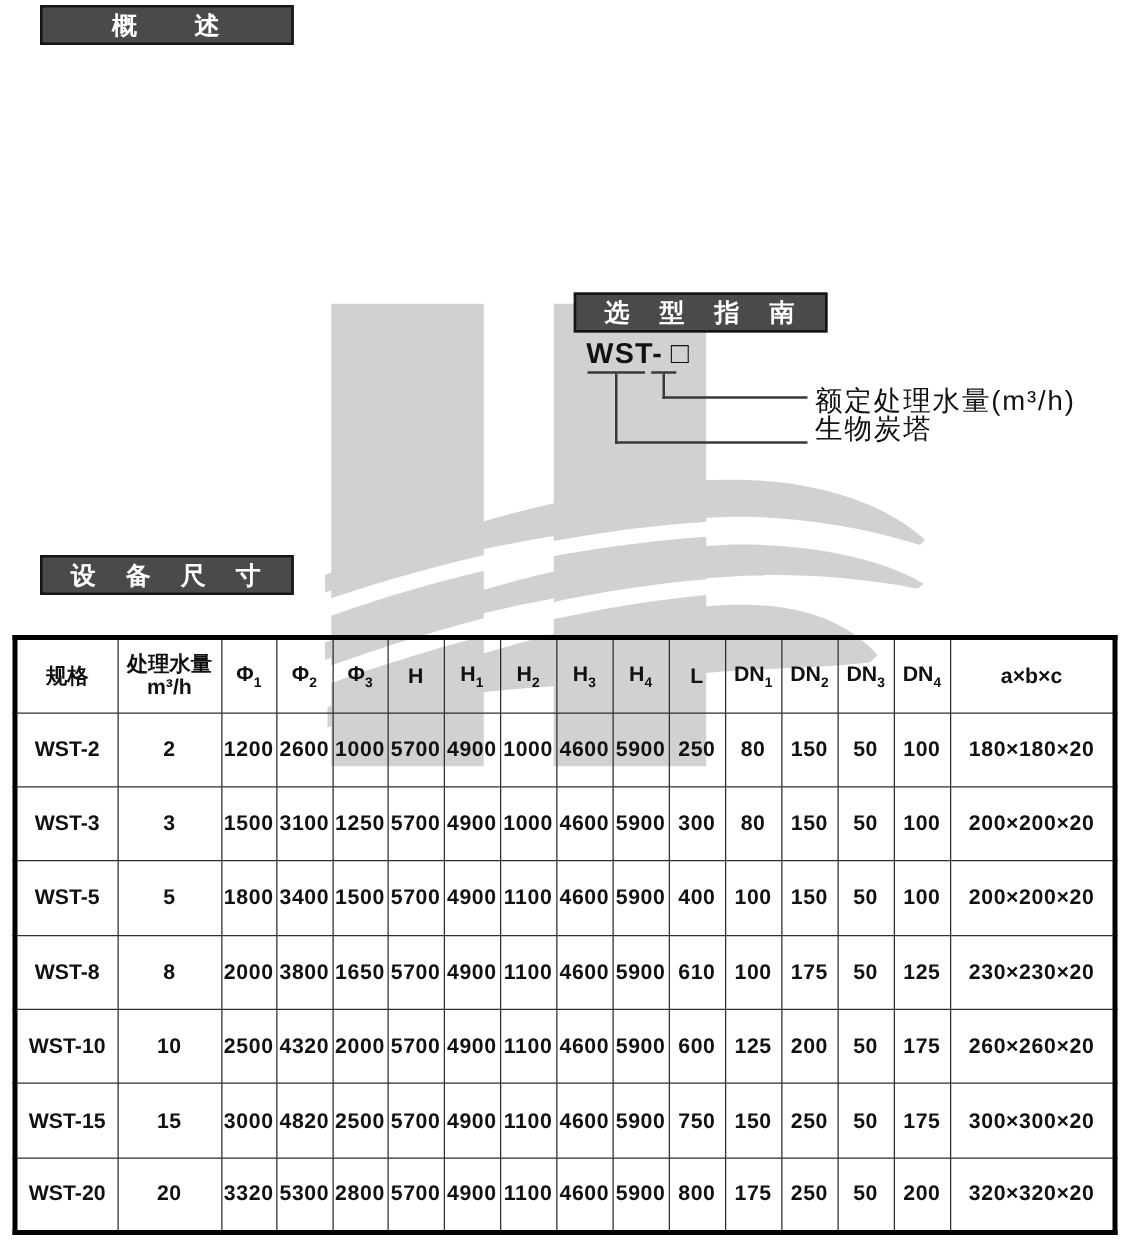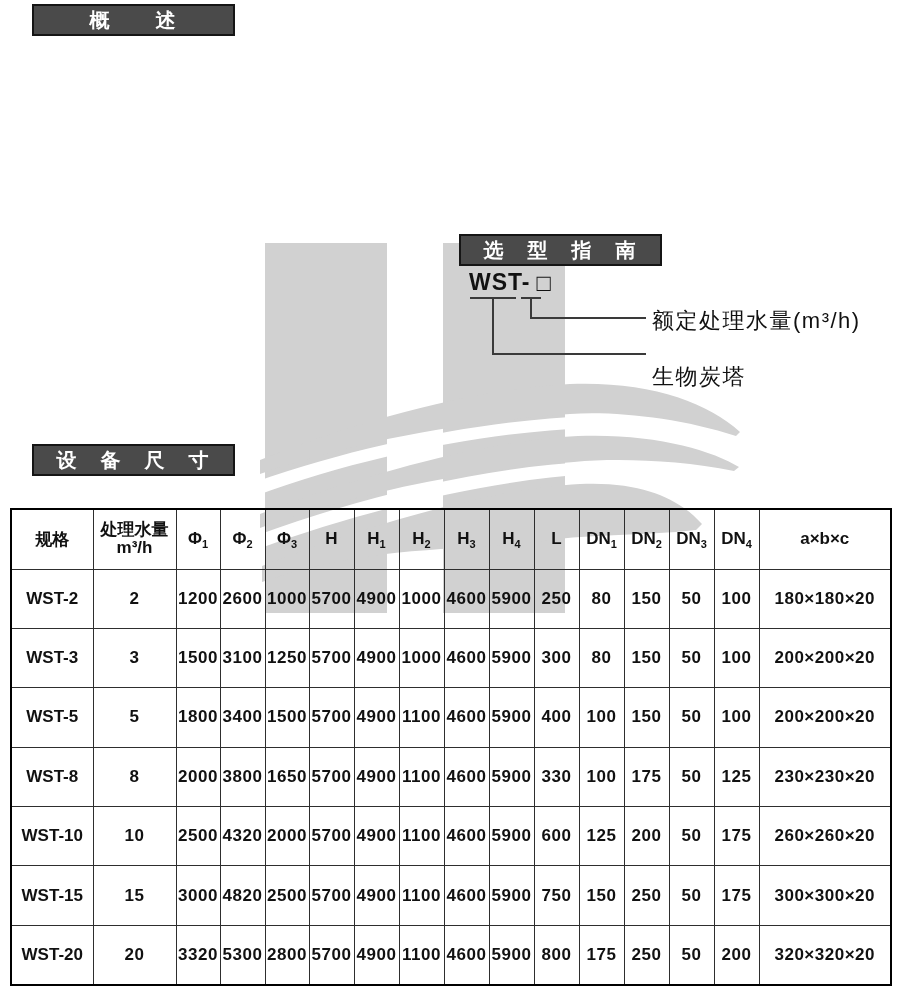--- a/index.html
+++ b/index.html
@@ -24,21 +24,21 @@
   .spec-list .txt{font-size:18px;font-weight:bold;letter-spacing:2px;white-space:pre;}
 
   .model-line{position:absolute;left:469px;top:269px;font-size:23px;font-weight:bold;
       letter-spacing:1px;display:flex;align-items:center;}
   .model-line .sq{display:inline-block;font-size:24px;font-weight:bold;margin-left:6px;line-height:1;}
 
   .hline,.vline{position:absolute;background:#3a3a3a;}
   .callout-label{position:absolute;font-size:22px;font-weight:normal;letter-spacing:1.5px;white-space:pre;}
 
   table.dims{position:absolute;left:10px;top:508px;width:880px;border-collapse:collapse;
-      table-layout:fixed;border:2px solid #000000;background:transparent;}
+      table-layout:fixed;border:4px solid #000000;background:transparent;}
   table.dims th,table.dims td{border:1px solid #2e2e2e;text-align:center;vertical-align:middle;
       padding:0;font-weight:bold;background:transparent;}
   table.dims thead tr{height:60px;}
   table.dims tbody tr{height:59.4px;}
   table.dims th{font-size:17px;}
   table.dims th .l2{font-size:17px;line-height:18px;}
   table.dims sub{font-size:11px;}
   table.dims td{font-size:17px;letter-spacing:0.5px;}
   table.dims td.spec{letter-spacing:0;}
 </style>
@@ -74,21 +74,21 @@
     </div>
 
     <div class="hline" style="left:470px;top:297px;width:46px;height:2px;"></div>
     <div class="hline" style="left:521px;top:297px;width:20px;height:2px;"></div>
     <div class="vline" style="left:530px;top:299px;width:2px;height:20px;"></div>
     <div class="hline" style="left:530px;top:317px;width:116px;height:2px;"></div>
     <div class="vline" style="left:492px;top:299px;width:2px;height:56px;"></div>
     <div class="hline" style="left:492px;top:353px;width:154px;height:2px;"></div>
 
     <div class="callout-label" style="left:652px;top:306px;">额定处理水量(m³/h)</div>
-    <div class="callout-label" style="left:652px;top:362px;">生物炭塔</div>
+    <div class="callout-label" style="left:652px;top:328px;">生物炭塔</div>
 
     <div class="sec-header" style="left:10px;top:444px;">
       <span>设　备　尺　寸</span>
     </div>
 
     <table class="dims">
       <colgroup>
           <col style="width: 82px;">
           <col style="width: 83px;">
           <col style="width: 44px;">
@@ -188,21 +188,21 @@
             <td class="spec">WST-8</td>
             <td>8</td>
             <td>2000</td>
             <td>3800</td>
             <td>1650</td>
             <td>5700</td>
             <td>4900</td>
             <td>1100</td>
             <td>4600</td>
             <td>5900</td>
-            <td>330</td>
+            <td>610</td>
             <td>100</td>
             <td>175</td>
             <td>50</td>
             <td>125</td>
             <td>230×230×20</td>
           </tr>
           <tr>
             <td class="spec">WST-10</td>
             <td>10</td>
             <td>2500</td>

